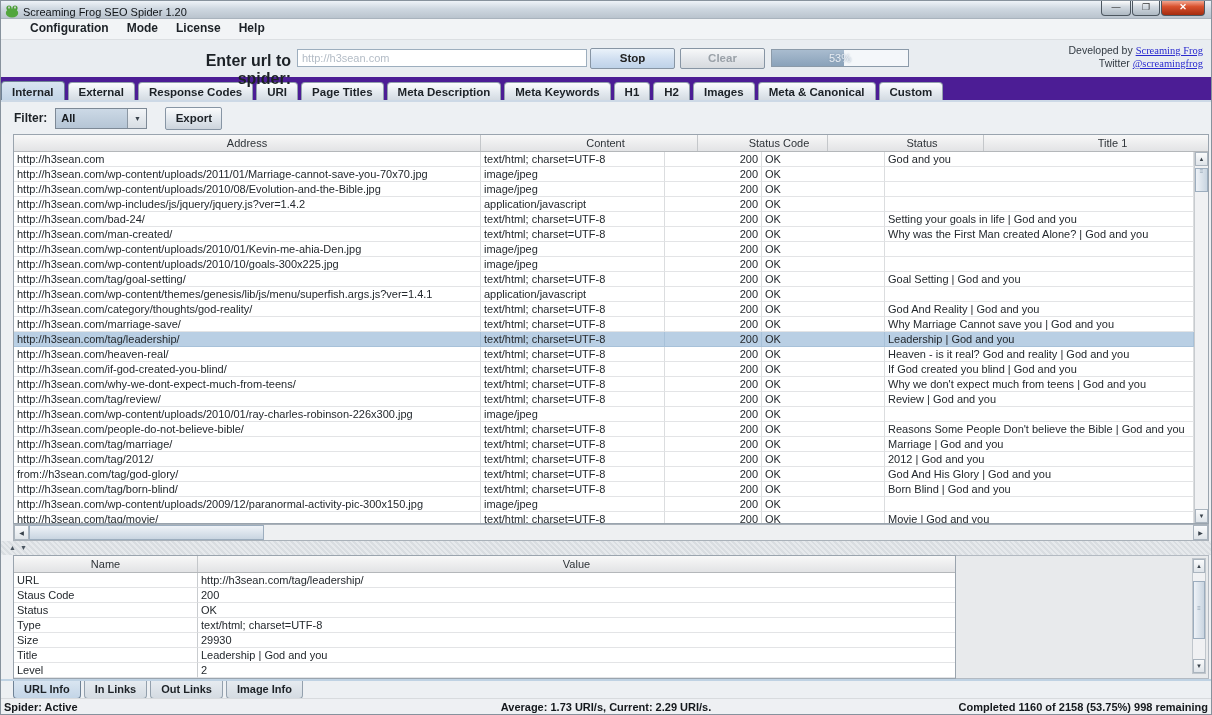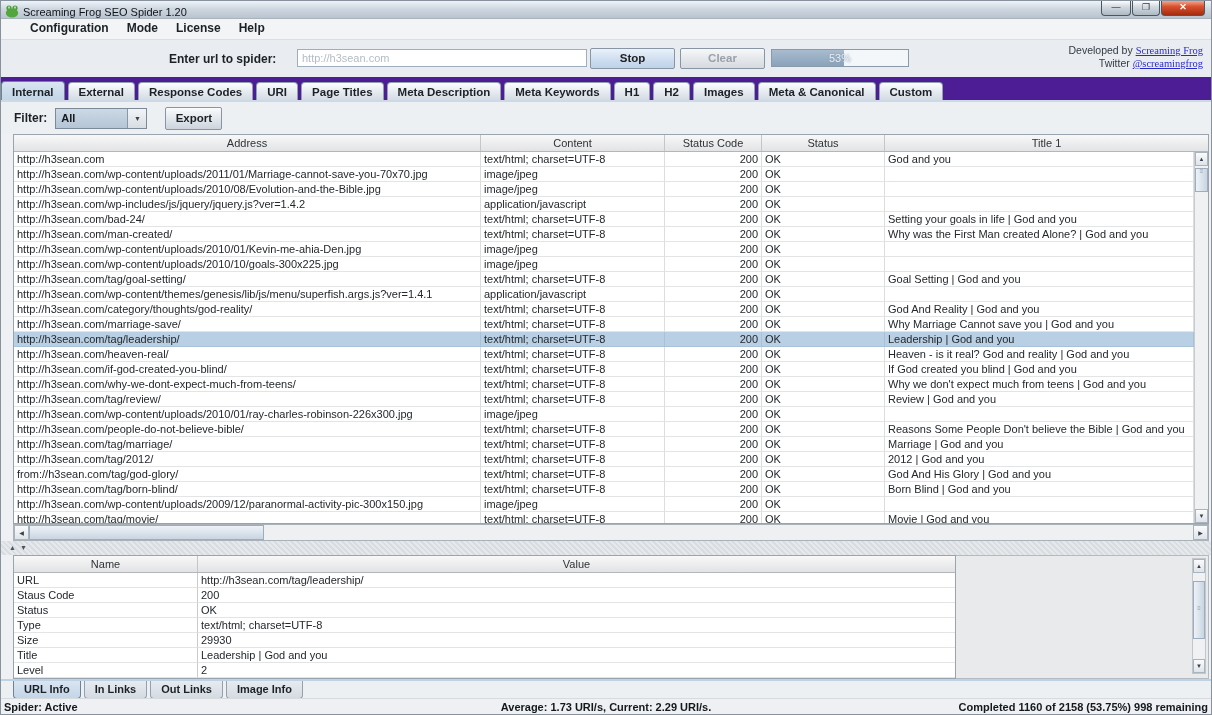--- a/index.html
+++ b/index.html
@@ -21,22 +21,22 @@
   .win-btn.min { width:30px; } .win-btn.max { width:28px; }
   .win-btn.close { width:44px; background:linear-gradient(#f3a58f,#d8512e 40%,#a52c10); color:#fff; font-weight:bold; }
 
   
   .menubar { height:21px; flex:0 0 21px; background:#f2f4f6; border-bottom:1px solid #dcdfe2;
              display:flex; align-items:flex-start; padding-left:20px; }
   .menu-item { font-size:12px; font-weight:bold; color:#1c2126; padding:2px 9px; }
 
   
   .toolbar { height:37px; flex:0 0 37px; background:#e9edf1; position:relative; }
-  .url-label { position:absolute; left:168px; top:12px; width:122px; text-align:left;
-               font-size:12px; font-weight:bold; color:#1c2126; }
+  .url-label { position:absolute; left:168px; top:12px; width:122px; text-align:right;
+               font-size:16px; font-weight:bold; color:#1c2126; }
   .url-input { position:absolute; left:296px; top:9px; width:290px; height:18px;
                border:1px solid #9daebe; background:#fff; color:#b3bcc6; font-size:11px;
                padding:0 4px; font-family:"Liberation Sans",sans-serif; }
   .btn { position:absolute; top:8px; width:85px; height:21px; font-size:11.5px; font-weight:bold;
          border:1px solid #8795a4; border-radius:2px; text-align:center; line-height:19px; color:#222; }
   .btn-stop { left:589px; background:linear-gradient(#eaf2fa,#cfdef0 55%,#bed2e8); }
   .btn-clear { left:679px; background:linear-gradient(#f7f8f9,#e3e6ea 55%,#d6dade); color:#9aa1a8; }
   .progress { position:absolute; left:770px; top:9px; width:138px; height:18px;
               border:1px solid #8b9aa9; background:#f4f7fa; }
   .progress-fill { height:100%; background:linear-gradient(#a9bccf,#8aa2ba); }
@@ -64,21 +64,21 @@
   .filter-arrow { width:19px; background:linear-gradient(#f2f5f8,#d7dde3); border-left:1px solid #8b97a3;
                   text-align:center; font-size:7px; line-height:19px; color:#39424b; }
   .export-btn { margin-left:18px; width:57px; height:23px; border:1px solid #8795a4; border-radius:2px;
                 background:linear-gradient(#fafbfc,#e0e6ec 55%,#ccd4dc); font-size:11.5px;
                 font-weight:bold; color:#1c2126; text-align:center; line-height:21px; }
 
   
   .table-wrap { flex:1 1 auto; min-height:0; margin:0 2px 0 12px; border:1px solid #9aa4ae;
                 background:#fff; display:flex; flex-direction:column; position:relative; overflow:hidden; }
   .thead { height:17px; flex:0 0 17px; display:flex; background:linear-gradient(#f8f8f8,#e2e3e5);
-           border-bottom:1px solid #b4b7ba; }
+           border-bottom:1px solid #b4b7ba;gap:33px; }
   .th { font-size:11px; color:#2e3338; text-align:center; line-height:16px;
         border-right:1px solid #c4c7ca; overflow:hidden; white-space:nowrap; }
   .tbody { flex:1; overflow:hidden; margin-right:14px; }
   .trow { display:flex; height:15px; }
   .cell { font-size:11px; line-height:14px; padding:0 3px; color:#23282d; white-space:nowrap;
           overflow:hidden; border-right:1px solid #dbdddf; border-bottom:1px solid #e3e4e6; }
   .c-address{ width:467px; } .c-content{ width:184px; } .c-code{ width:97px; text-align:right; }
   .c-status{ width:123px; } .c-title{ flex:1; }
   .trow.selected .cell { background:#b9cfe4; border-bottom-color:#a7c1d9; border-right-color:#a7c1d9; }
 

